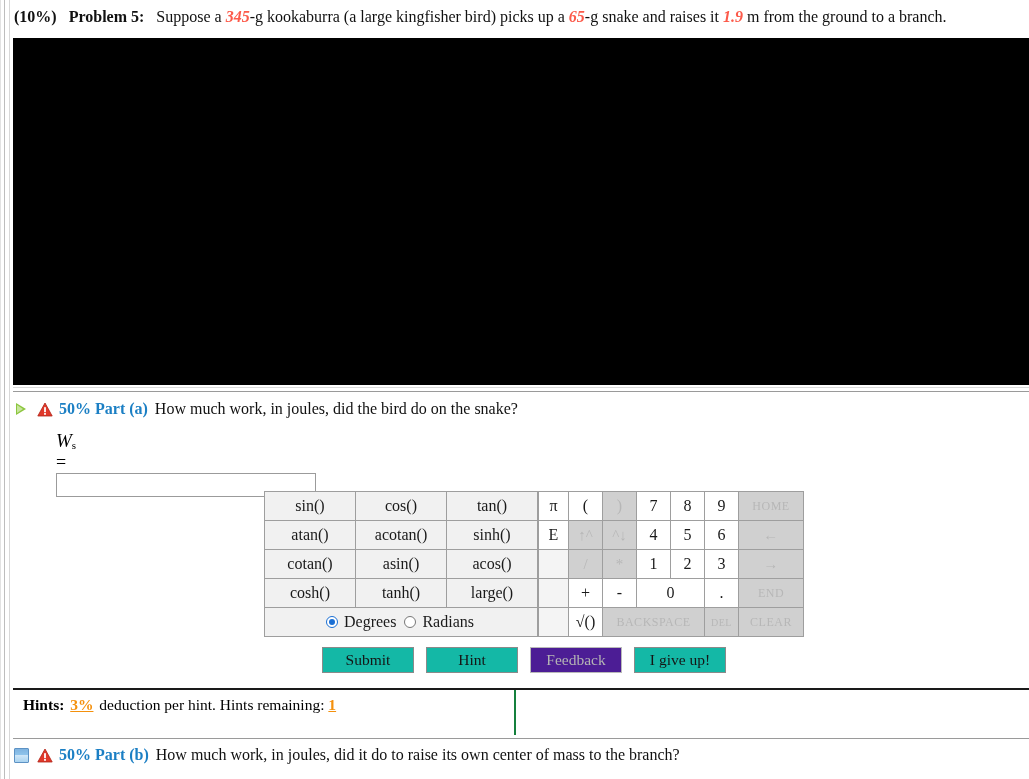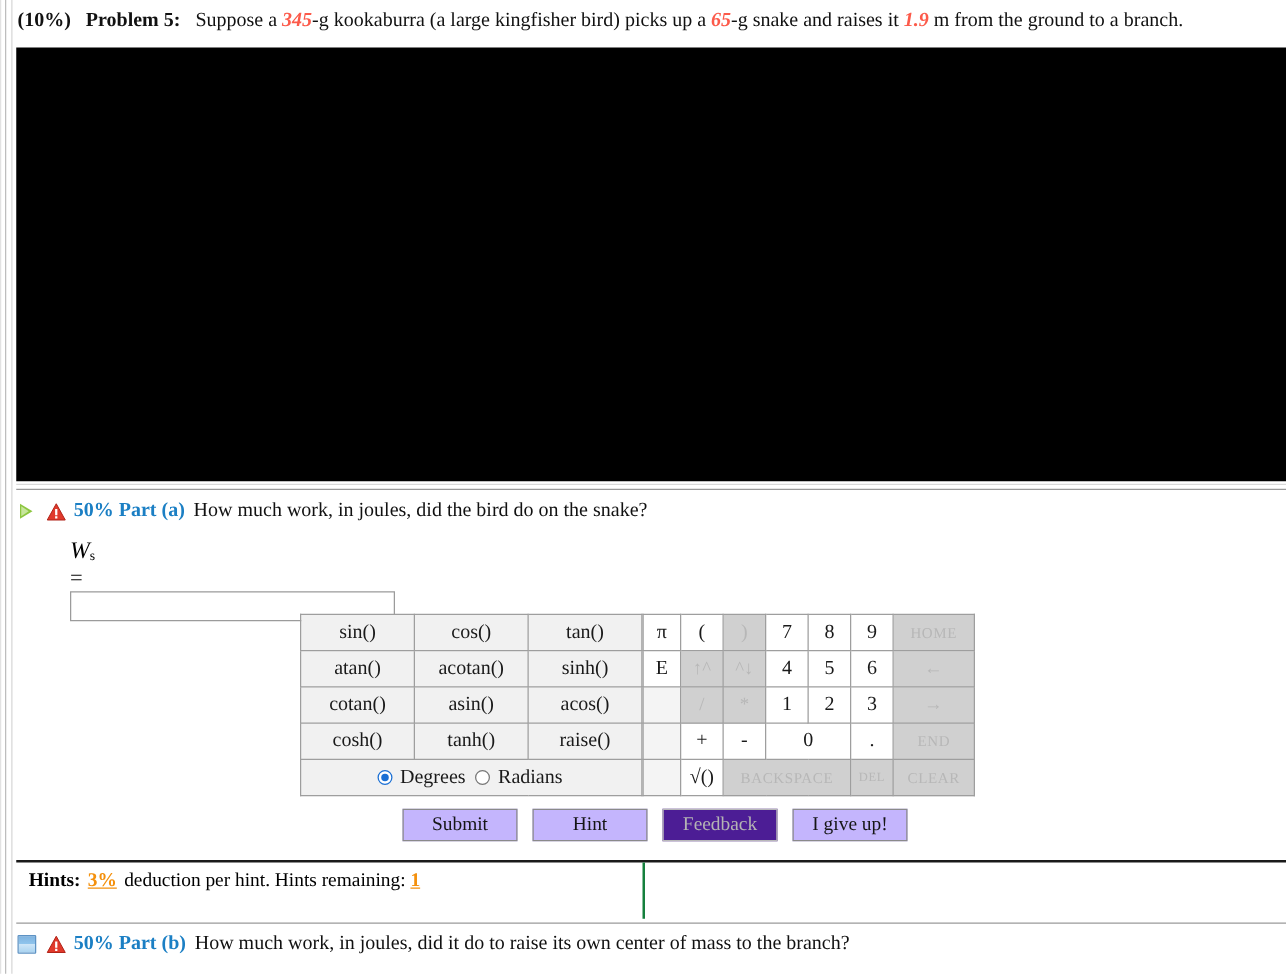--- a/index.html
+++ b/index.html
@@ -162,21 +162,21 @@
     font-family: "Liberation Serif", serif;
     font-size: 15px;
     padding: 0 4px;
     box-sizing: border-box;
     outline: none;
   }
 
   
   #keypad {
     position: absolute;
-    left: 240px;
+    left: 264px;
     top: 491px;
     display: flex;
     align-items: flex-start;
   }
   table.kp {
     border-collapse: collapse;
     font-family: "Liberation Serif", serif;
   }
   table.kp td {
     border: 1px solid #9e9e9e;
@@ -247,21 +247,21 @@
     position: absolute;
     left: 322px;
     top: 647px;
     display: flex;
     gap: 12px;
   }
   .btn {
     min-width: 92px;
     height: 26px;
     border: 1px solid #8a8a8a;
-    background: #c4b5fd;
+    background: #14b8a6;
     font-family: "Liberation Serif", serif;
     font-size: 15.5px;
     color: #151515;
     padding: 0 12px;
     cursor: pointer;
     box-sizing: border-box;
   }
   .btn.disabled {
     background: #4c1d95;
     color: #b4b4b4;
@@ -359,21 +359,21 @@
           <td class="fnkey">sinh()</td>
         </tr>
         <tr>
           <td class="fnkey">cotan()</td>
           <td class="fnkey">asin()</td>
           <td class="fnkey">acos()</td>
         </tr>
         <tr>
           <td class="fnkey">cosh()</td>
           <td class="fnkey">tanh()</td>
-          <td class="fnkey">raise()</td>
+          <td class="fnkey">large()</td>
         </tr>
         <tr>
           <td class="moderow" colspan="3">
             <span class="mode-wrap">
               <span class="radio on"></span>
               <span class="mode-label">Degrees</span>
               <span class="radio"></span>
               <span class="mode-label">Radians</span>
             </span>
           </td>

